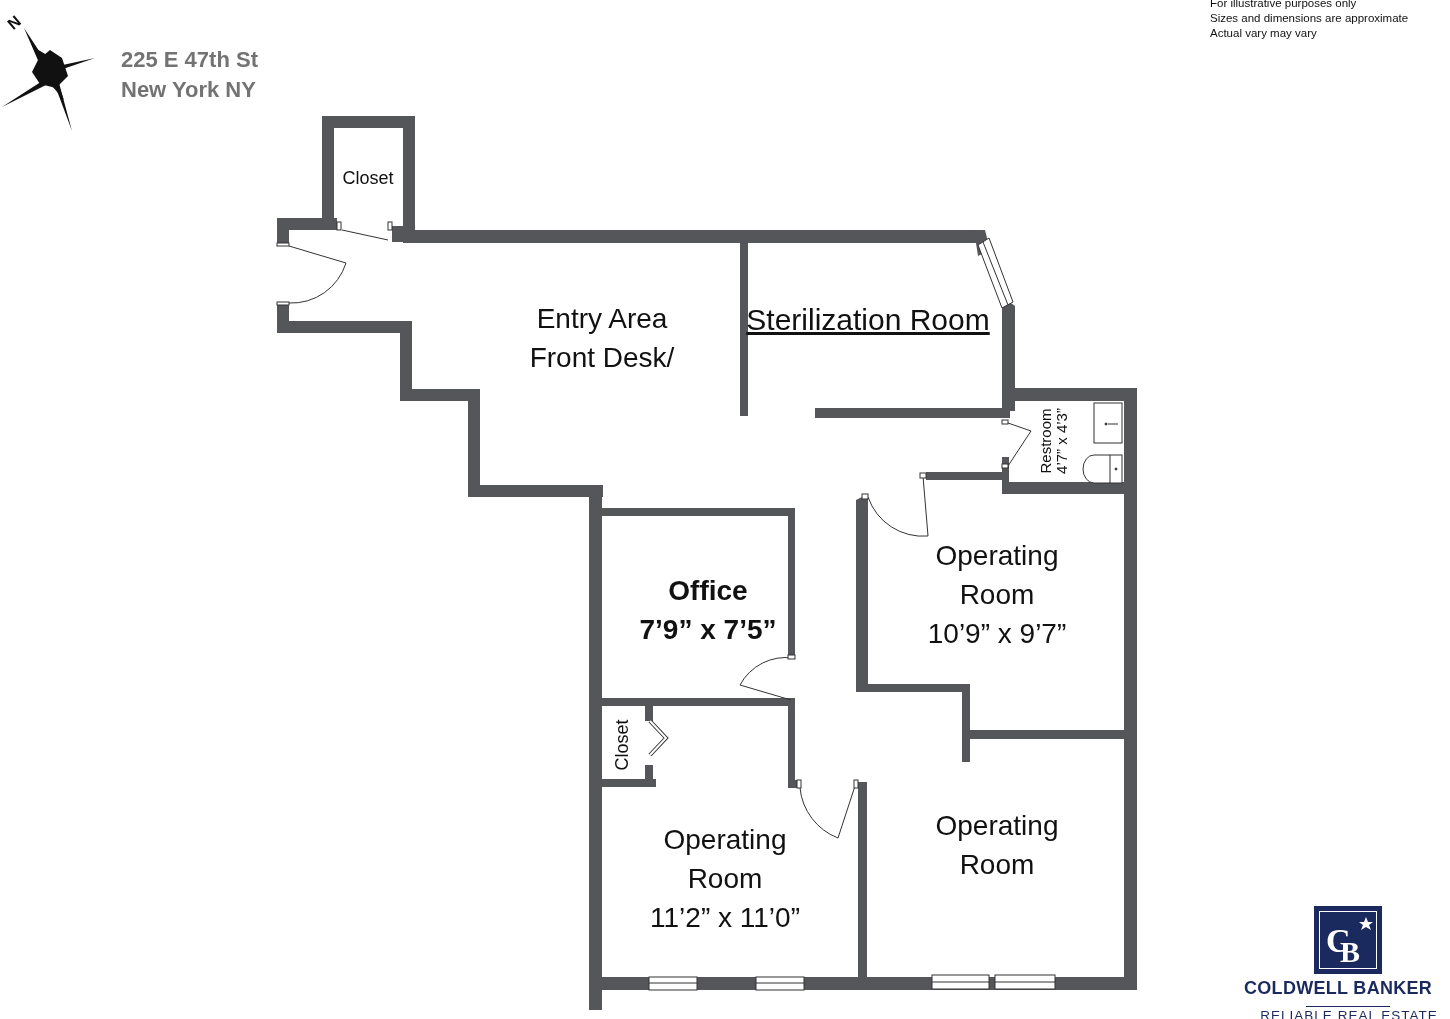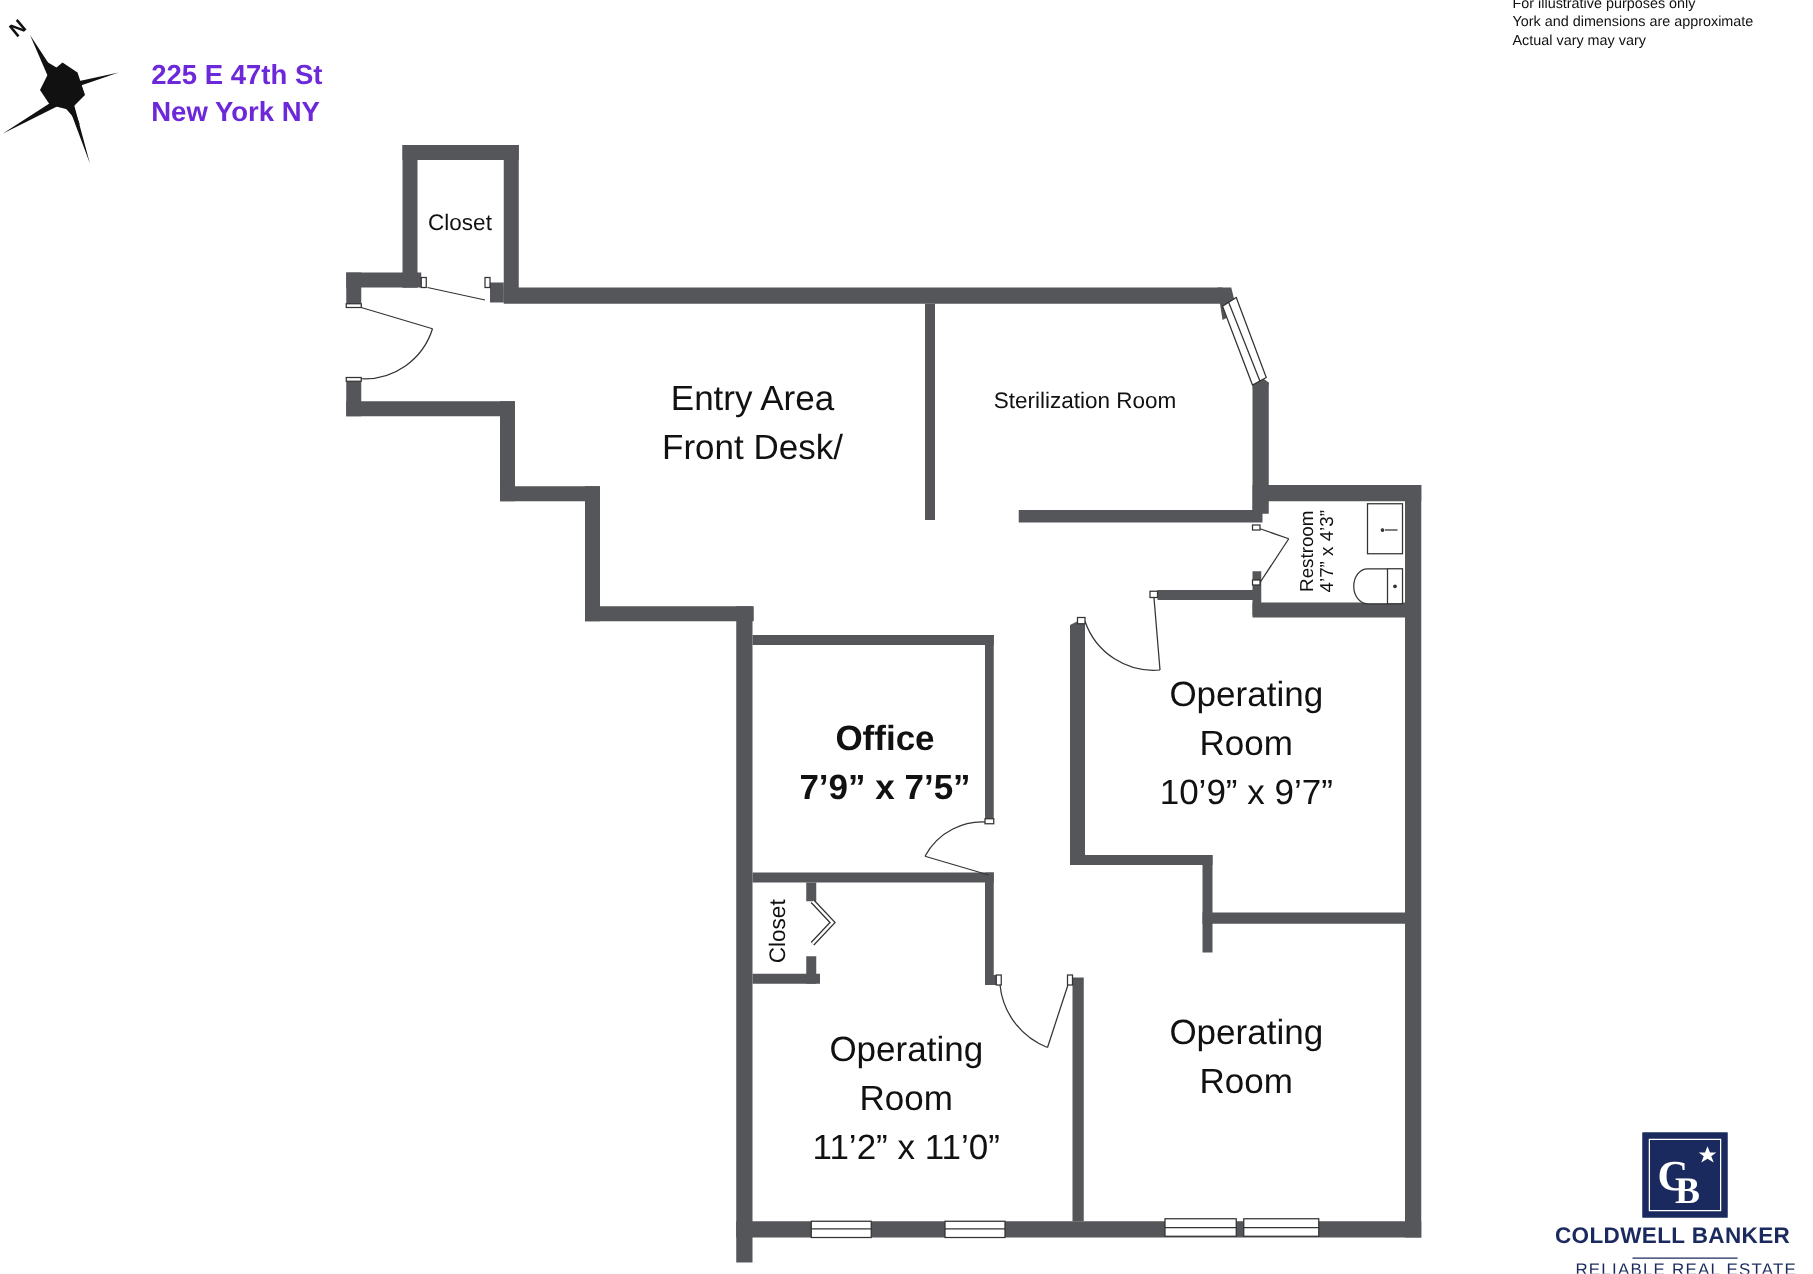--- a/index.html
+++ b/index.html
@@ -1,36 +1,36 @@
 <!DOCTYPE html>
 <html><head>
 <meta charset="utf-8">
 <style>
   html, body { margin:0; padding:0; background:#ffffff; }
   body { width:1450px; height:1019px; position:relative; overflow:hidden; font-family:"Liberation Sans", sans-serif; color:#111; }
   .disclaimer { position:absolute; left:1210px; top:-4px; font-size:11.5px; line-height:15px; color:#111; }
   .disclaimer div { white-space:nowrap; }
-  .address { position:absolute; left:121px; top:45px; font-weight:bold; font-size:22px; line-height:30px; color:#6d28d9; }
+  .address { position:absolute; left:121px; top:45px; font-weight:bold; font-size:22px; line-height:30px; color:#737373; }
   .plan { position:absolute; left:0; top:0; }
   .room-label { position:absolute; text-align:center; font-size:28px; line-height:39px; color:#111; white-space:nowrap; transform:translateX(-50%); }
   .room-label.small { font-size:18px; line-height:22px; }
   .room-label.vertical { transform:translateX(-50%) rotate(-90deg); transform-origin:center center; }
   .logo { position:absolute; left:1244px; top:905px; width:206px; height:114px; }
   .logo-box { position:absolute; left:70px; top:1px; width:68px; height:68px; background:#1b2a5e; border:2px solid #1b2a5e; box-sizing:border-box; }
   .logo-box-inner { position:absolute; left:3px; top:3px; right:3px; bottom:3px; border:1.5px solid #ffffff; }
   .logo-name { position:absolute; left:0; top:73px; width:206px; font-weight:bold; font-size:18px; letter-spacing:0.3px; color:#1b2a5e; white-space:nowrap; }
   .logo-rule { position:absolute; left:62px; top:101px; width:84px; height:1px; background:#1b2a5e; }
   .logo-sub { position:absolute; left:15px; top:103px; width:180px; font-size:13.5px; letter-spacing:1px; color:#1b2a5e; white-space:nowrap; text-align:center; }
 </style>
 </head>
 <body>
 
 <div class="disclaimer">
   <div>For illustrative purposes only</div>
-  <div>York and dimensions are approximate</div>
+  <div>Sizes and dimensions are approximate</div>
   <div>Actual vary may vary</div>
 </div>
 
 <svg style="position:absolute;left:0;top:10px" width="100" height="125" viewBox="0 0 100 125">
   <g fill="#111">
 
     <polygon points="24,18 40,55 50,62 72,121 55,58 45,50"></polygon>
 
     <polygon points="95,48 60,60 52,72 2,97 50,66 58,56"></polygon>
 
@@ -185,21 +185,21 @@
 
 <div class="room-label small" style="left:368px;top:167px;">
   <span>Closet</span>
 </div>
 
 <div class="room-label" style="left:602px;top:299px;">
   <div>Entry Area</div>
   <div>Front Desk/</div>
 </div>
 
-<div class="room-label" style="left:868px;top:302px;font-size:18px;line-height:36px;">
+<div class="room-label" style="left:868px;top:302px;font-size:30px;line-height:36px;text-decoration:underline;">
   <div>Sterilization Room</div>
 </div>
 
 <div class="room-label small vertical" style="left:1054px;top:425px;font-size:15px;line-height:16px;width:80px;">
   <div>Restroom</div>
   <div>4’7” x 4’3”</div>
 </div>
 
 <div class="room-label" style="left:997px;top:536px;">
   <div>Operating</div>

